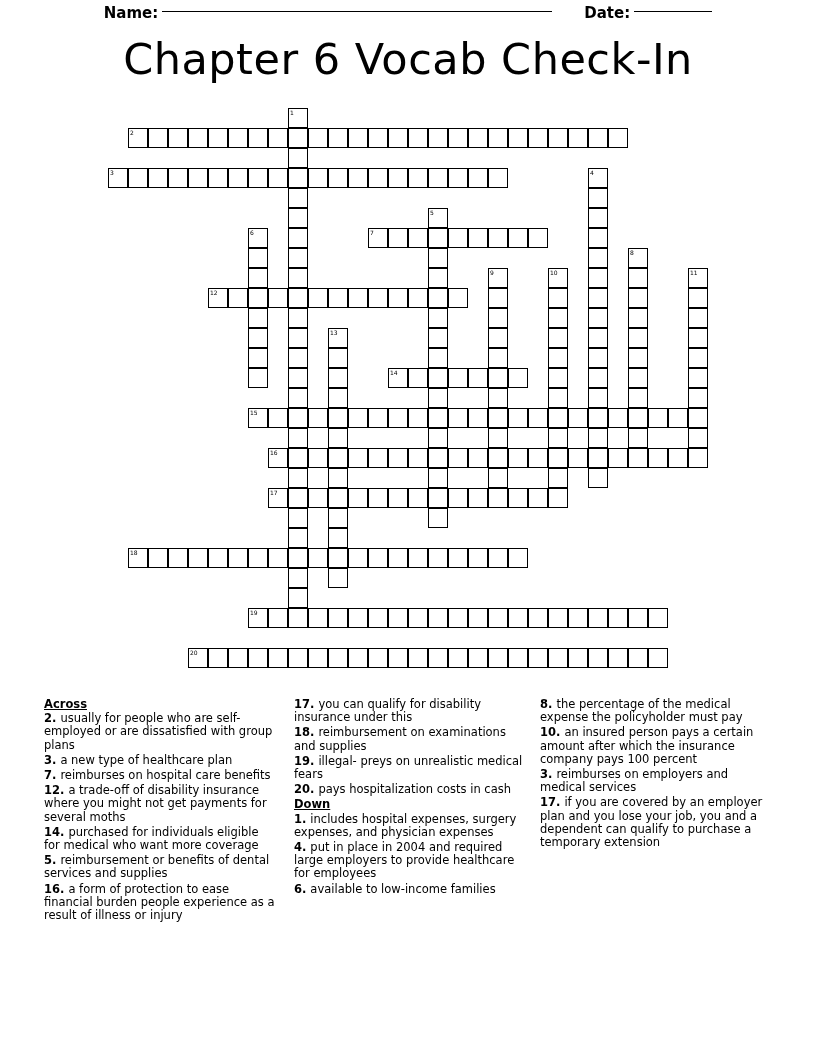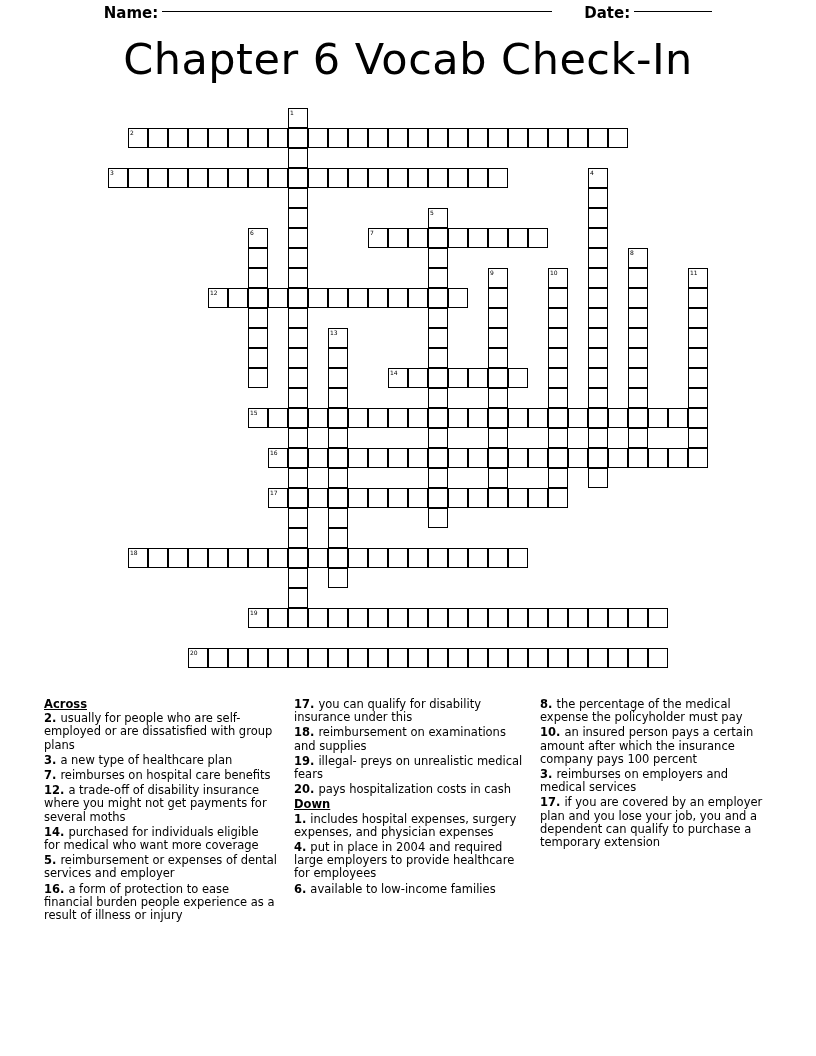--- a/index.html
+++ b/index.html
@@ -439,21 +439,21 @@
   <div class="clues">
     <div class="clue-cols">
       <div class="col col1">
         <div class="sec-head">Across</div>
         <div id="across-part1">
             <div class="clue"><b>2. </b><span>usually for people who are self-employed or are dissatisfied with group plans</span></div>
             <div class="clue"><b>3. </b><span>a new type of healthcare plan</span></div>
             <div class="clue"><b>7. </b><span>reimburses on hospital care benefits</span></div>
             <div class="clue"><b>12. </b><span>a trade-off of disability insurance where you might not get payments for several moths</span></div>
             <div class="clue"><b>14. </b><span>purchased for individuals eligible for medical who want more coverage</span></div>
-            <div class="clue"><b>5. </b><span>reimbursement or expenses of dental services and employer</span></div>
+            <div class="clue"><b>5. </b><span>reimbursement or benefits of dental services and supplies</span></div>
             <div class="clue"><b>16. </b><span>a form of protection to ease financial burden people experience as a result of illness or injury</span></div>
           </div>
       </div>
       <div class="col col2">
         <div id="across-part2">
             <div class="clue"><b>17. </b><span>you can qualify for disability insurance under this</span></div>
             <div class="clue"><b>18. </b><span>reimbursement on examinations and supplies</span></div>
             <div class="clue"><b>19. </b><span>illegal- preys on unrealistic medical fears</span></div>
             <div class="clue"><b>20. </b><span>pays hospitalization costs in cash</span></div>
           </div>

